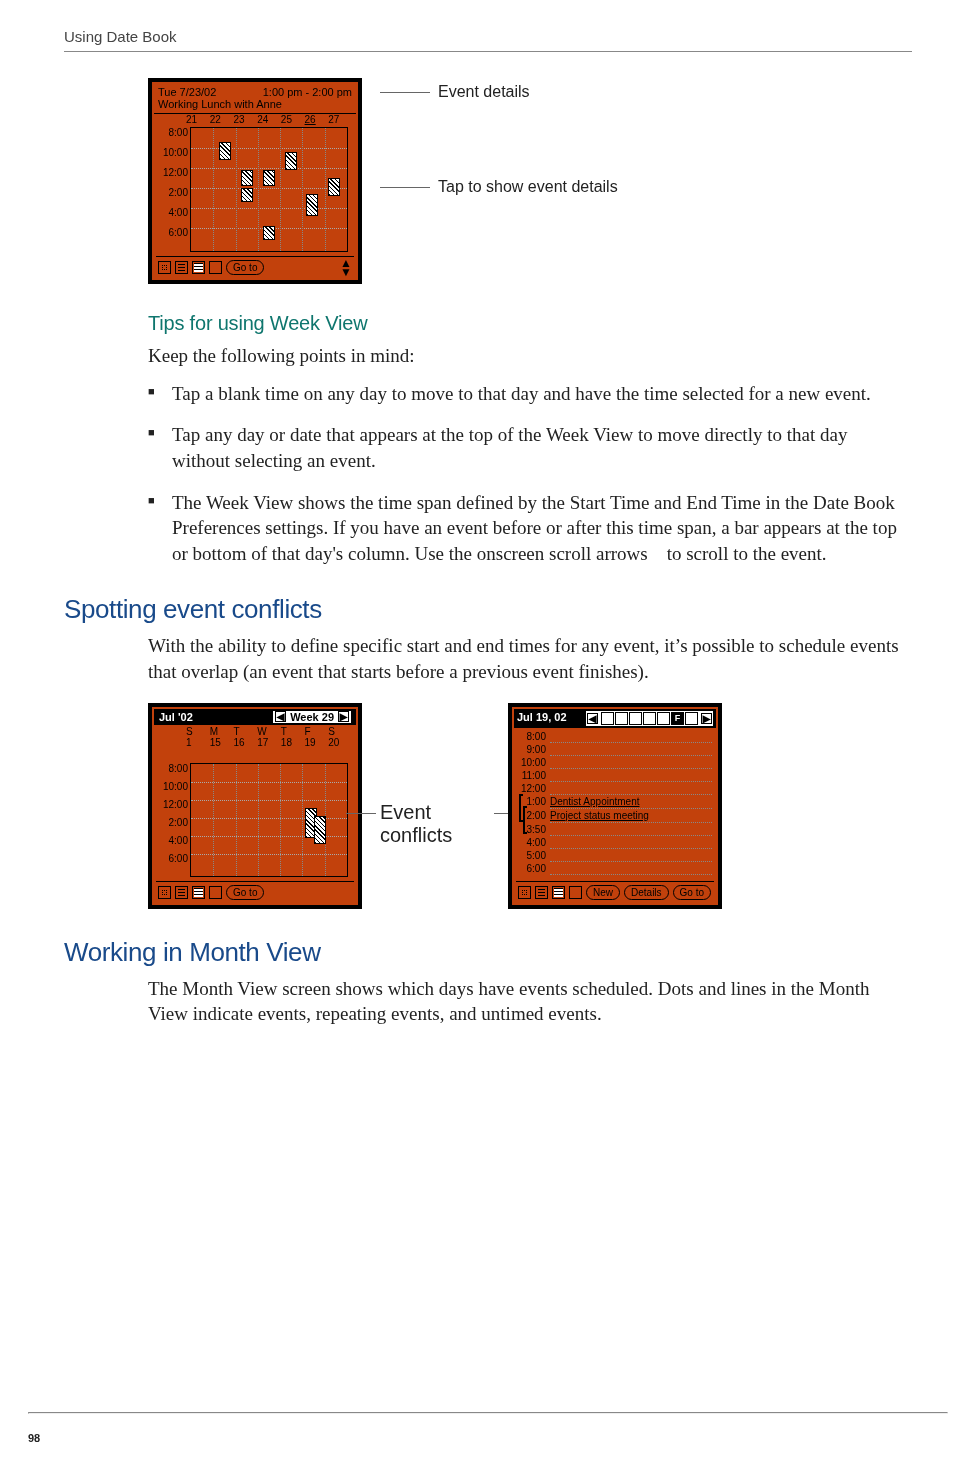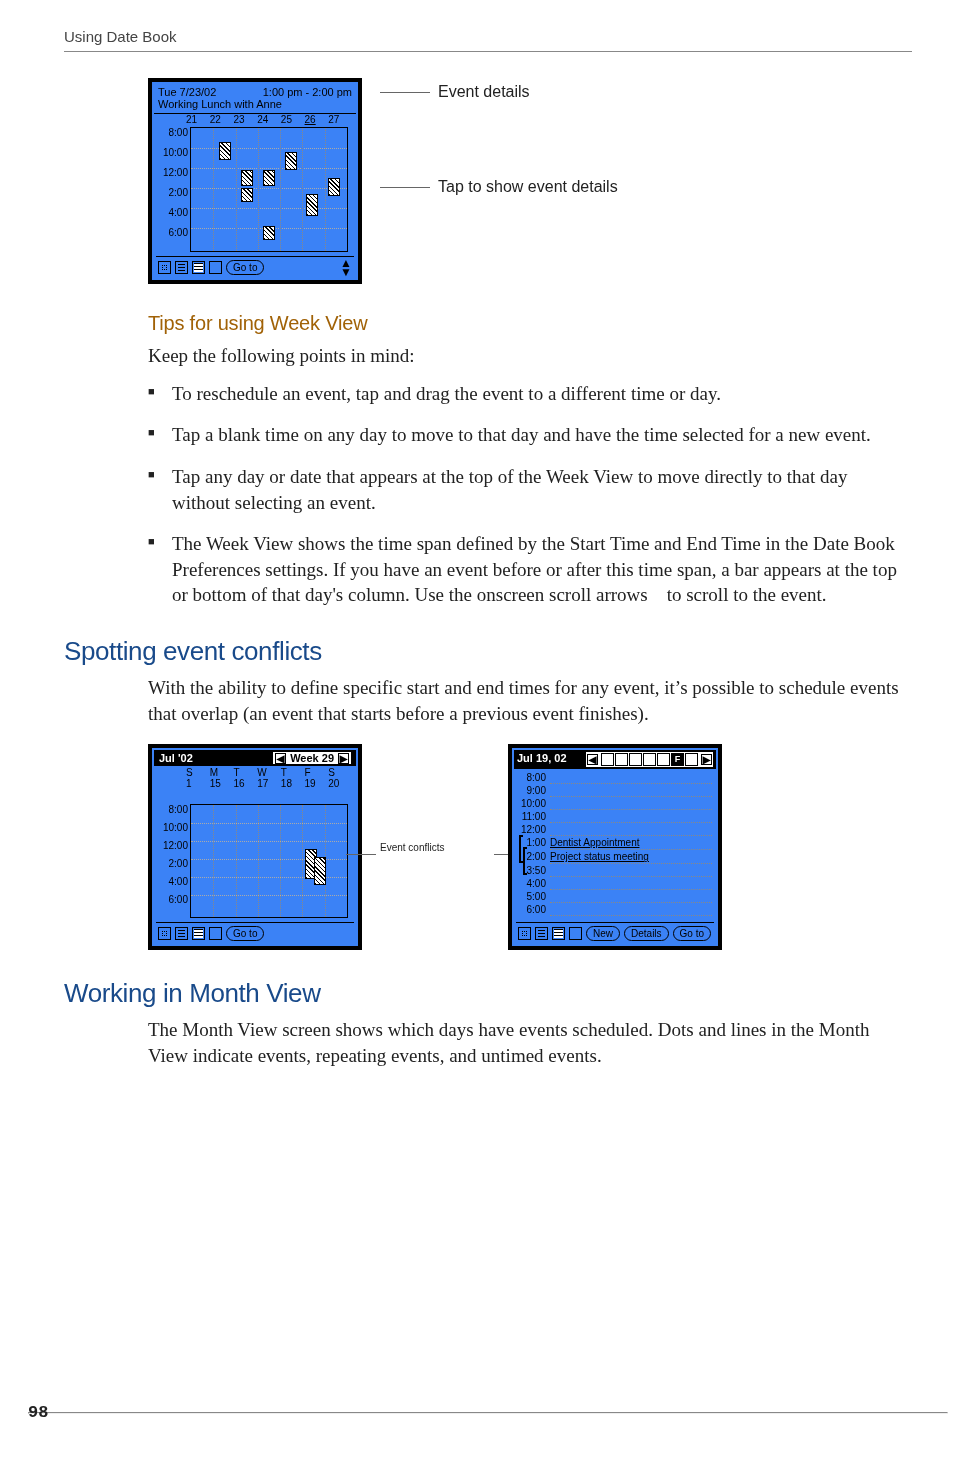--- a/index.html
+++ b/index.html
@@ -50,21 +50,21 @@
     .callout-line {
       display: inline-block;
       width: 50px;
       border-top: 1px solid #666;
       vertical-align: middle;
       margin-right: 8px;
     }
     .h3 {
       font-family: Arial, Helvetica, sans-serif;
       font-weight: normal;
-      color: #a16207;
+      color: #0f766e;
       font-size: 20px;
       margin-top: 28px;
       font-stretch: condensed;
       letter-spacing: -0.2px;
     }
     .h2 {
       font-family: Arial, Helvetica, sans-serif;
       font-weight: normal;
       color: #194a8a;
       font-size: 26px;
@@ -95,21 +95,21 @@
       left: 0;
       top: 3px;
       font-size: 11px;
       color: #222;
     }
     
     .palm {
       width: 214px;
       height: 206px;
       border: 4px solid #000;
-      background: #3b82f6;
+      background: #c2410c;
       font-family: Verdana, Geneva, sans-serif;
       font-size: 11px;
       color: #000;
       position: relative;
       flex: 0 0 auto;
     }
     .palm-inner {
       position: absolute;
       inset: 2px;
     }
@@ -206,43 +206,43 @@
     }
     .day-line .t{width:32px;text-align:right;padding-right:4px;}
     .day-line .d{flex:1;border-bottom:1px dotted #888;}
     .day-line .d.link{text-decoration:underline;}
     .bracket{position:absolute;border-left:2px solid #000;width:4px;}
     .days-pills{display:flex;gap:1px;}
     .days-pills span{border:1px solid #000;width:13px;height:13px;font-size:9px;line-height:11px;text-align:center;}
     .days-pills span.sel{background:#000;color:#fff;}
     .mid-callout{
       font-family:Arial,Helvetica,sans-serif;
-      font-size:10px;
+      font-size:20px;
       width:110px;
       padding-top:98px;
       text-align:left;
       line-height:1.15;
       position:relative;
     }
     .mid-callout::before,.mid-callout::after{
       content:"";
       position:absolute;
       top:110px;
       width:30px;
       border-top:1px solid #666;
     }
     .mid-callout::before{left:-34px;}
     .mid-callout::after{right:-34px;}
     .page-number{
       position:absolute;
       left:28px;
-      bottom:44px;
-      font-family:Liberation Mono, monospace;
+      bottom:22px;
+      font-family:Liberation Sans, sans-serif;
       font-weight:bold;
-      font-size:17px;
+      font-size:11px;
     }
     .foot-rule{
       position:absolute;
       left:28px;right:28px;bottom:52px;
       border-top:1px solid #888;
     }
   </style>
 </head>
 <body>
 
@@ -318,21 +318,20 @@
         </div>
         <div style="margin-top:76px">
           <span class="callout-line"></span><span>Tap to show event details</span>
         </div>
       </div>
     </div>
 
     <h3 class="h3">Tips for using Week View</h3>
     <p class="body">Keep the following points in mind:</p>
     <ul class="bullets">
-      <li>To reschedule an event, tap and drag the event to a different time or day.</li>
       <li>Tap a blank time on any day to move to that day and have the time selected for a new event.</li>
       <li>Tap any day or date that appears at the top of the Week View to move directly to that day without selecting an event.</li>
       <li><span>The Week View shows the time span defined by the Start Time and End Time in the Date Book Preferences settings. If you have an event before or after this time span, a bar appears at the top or bottom of that day's column. Use the onscreen scroll arrows &nbsp;&nbsp; to scroll to the event.</span></li>
     </ul>
 
     <h2 class="h2">Spotting event conflicts</h2>
     <p class="body">With the ability to define specific start and end times for any event, it’s possible to schedule events that overlap (an event that starts before a previous event finishes).</p>
 
     <div class="figure-row" style="margin-top:18px">
 

